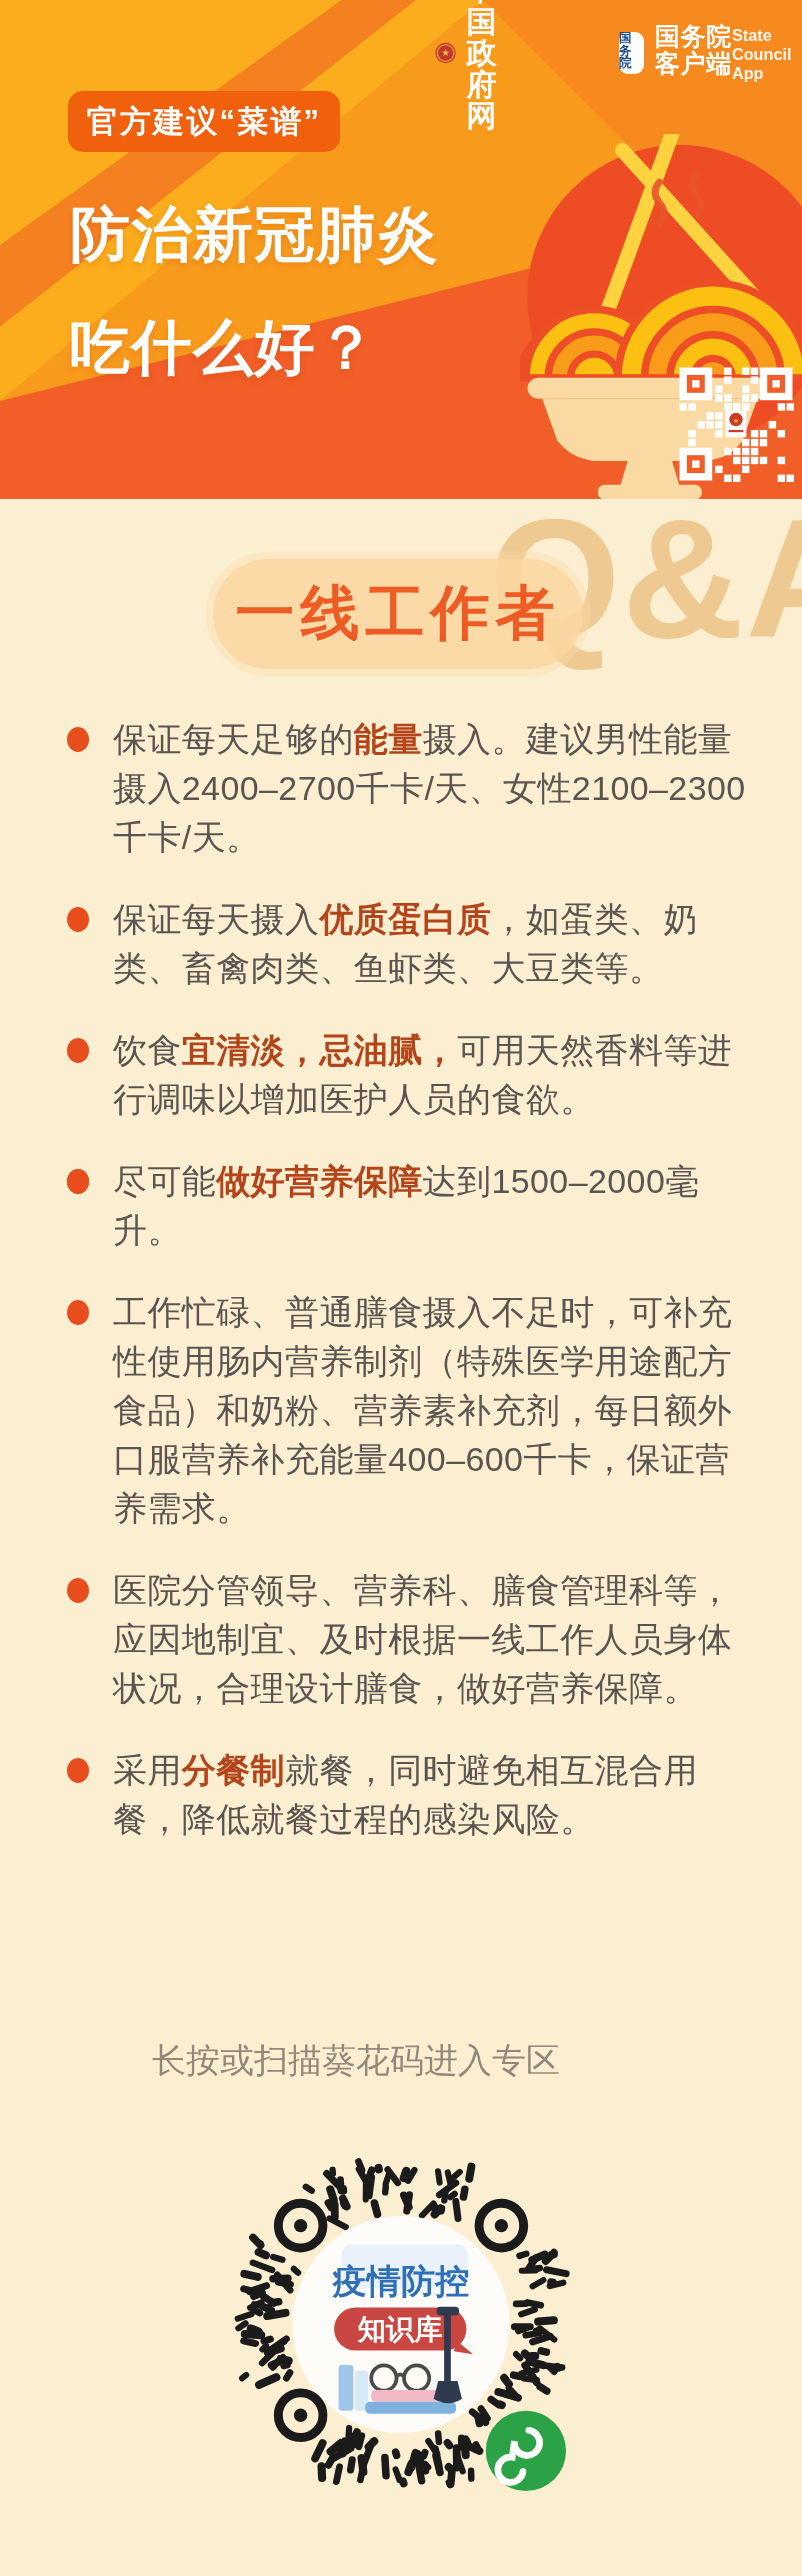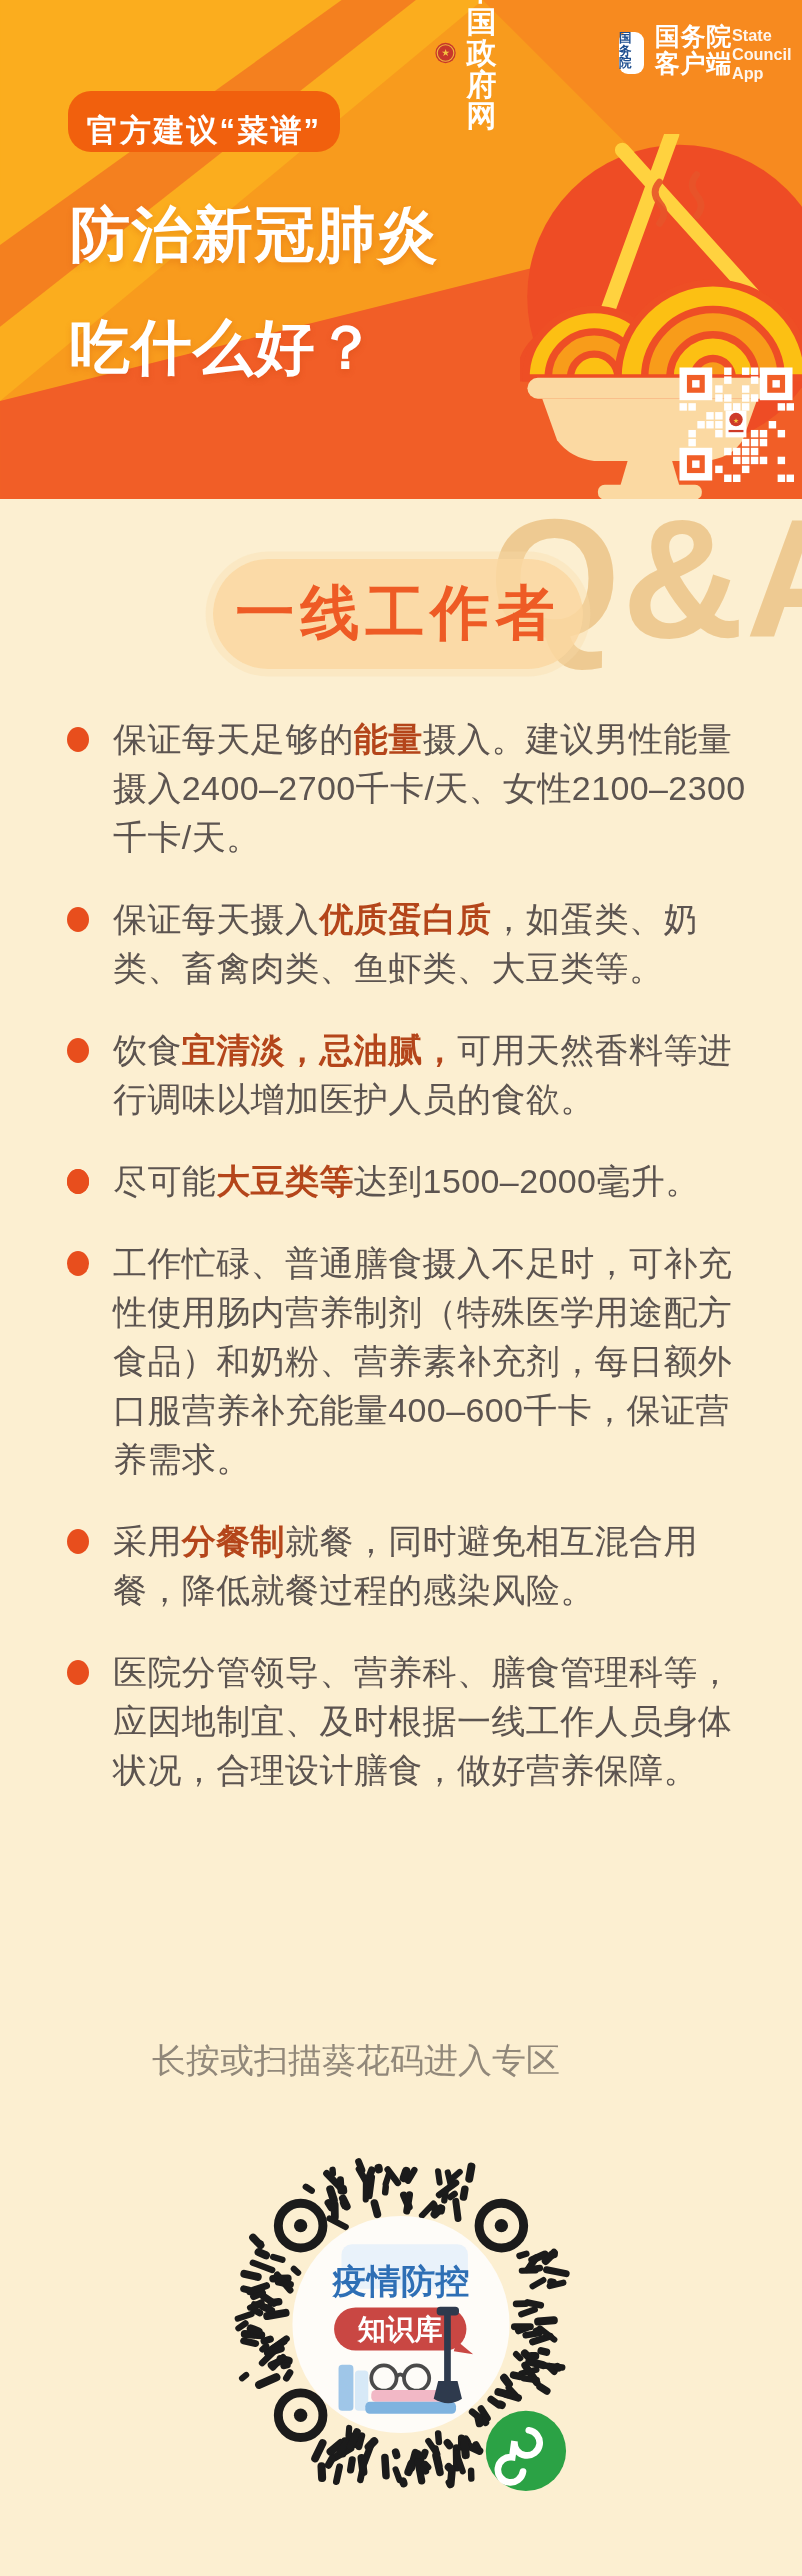--- a/index.html
+++ b/index.html
@@ -12,22 +12,22 @@
   .gov-bar{position:absolute;left:435px;top:25px;height:56px;display:flex;align-items:center;gap:10.4px;color:#fff;}
   .gov-bar .tb{display:flex;justify-content:center;}
   .gov-name{font-size:30px;font-weight:bold;letter-spacing:1.5px;line-height:1.05;}
   .gov-url{font-size:16.3px;font-weight:bold;opacity:.92;margin-top:2.2px;}
   .app-name{font-size:25px;font-weight:bold;letter-spacing:0.7px;line-height:1.05;text-align:right;}
   .app-name-en{font-size:16.3px;font-weight:bold;opacity:.92;margin-top:2.2px;}
   .app-icon{width:42px;height:42px;background:#fff;border-radius:9px;display:flex;flex-direction:column;
             align-items:center;justify-content:flex-start;margin-left:16.3px;}
   .app-icon .t{color:#1d4e8f;font-size:12.6px;font-weight:bold;line-height:1;}
   .app-icon .l{width:25px;height:3px;background:#9fc2e6;border-radius:1.5px;margin-top:3px;}
-  .badge{position:absolute;left:68px;top:91px;width:272px;height:61px;background:#F1600D;border-radius:23px;
-         display:flex;align-items:flex-end;justify-content:center;}
+  .badge{position:absolute;left:68px;top:91px;width:272px;height:61px;background:#F1600D;border-radius:15px;
+         display:flex;align-items:center;justify-content:center;}
   .badge span{color:#fff;font-size:31px;font-weight:bold;letter-spacing:2.2px;}
   .main-title{position:absolute;left:70px;top:178px;color:#fff;font-weight:900;font-size:60px;
               line-height:113px;letter-spacing:1.5px;text-shadow:0 3px 6px rgba(190,60,0,.22);z-index:5;}
   .hdr-qr{position:absolute;left:678px;top:366px;z-index:6;}
 
   
   .qa-watermark{position:absolute;left:489px;top:481px;font-size:169px;font-weight:bold;
                 color:#E2A755;opacity:.5;letter-spacing:1.5px;z-index:1;}
   .banner{position:absolute;left:213px;top:559px;width:370px;height:110px;border-radius:55px;
           background:rgba(250,215,161,.88);display:flex;align-items:center;justify-content:center;z-index:2;
@@ -195,24 +195,24 @@
 
   <div class="banner">
     <span>一线工作者</span>
   </div>
 
   <ul class="bullet-list">
       <li class="bullet-item"><span class="bullet-dot"></span><span>保证每天足够的</span><span class="hl">能量</span><span>摄入。建议男性能量摄入2400–2700千卡/天、女性2100–2300千卡/天。</span></li>
       <li class="bullet-item"><span class="bullet-dot"></span><span>保证每天摄入</span><span class="hl">优质蛋白质</span><span>，如蛋类、奶类、畜禽肉类、鱼虾类、大豆类等。</span></li>
       <li class="bullet-item"><span class="bullet-dot"></span><span>饮食</span><span class="hl">宜清淡，忌油腻，</span><span>可用天然香料等进行调味以增加医护人员的食欲。</span></li>
       <li class="bullet-item"><span class="bullet-dot"></span></li>
-      <li class="bullet-item"><span class="bullet-dot"></span><span>尽可能</span><span class="hl">大豆类等</span><span>达到1500–2000毫升。</span></li>
+      <li class="bullet-item"><span class="bullet-dot"></span><span>尽可能</span><span class="hl">做好营养保障</span><span>达到1500–2000毫升。</span></li>
       <li class="bullet-item"><span class="bullet-dot"></span><span>工作忙碌、普通膳食摄入不足时，可补充性使用肠内营养制剂（特殊医学用途配方食品）和奶粉、营养素补充剂，每日额外口服营养补充能量400–600千卡，保证营养需求。</span></li>
+      <li class="bullet-item"><span class="bullet-dot"></span><span>医院分管领导、营养科、膳食管理科等，应因地制宜、及时根据一线工作人员身体状况，合理设计膳食，做好营养保障。</span></li>
       <li class="bullet-item"><span class="bullet-dot"></span><span>采用</span><span class="hl">分餐制</span><span>就餐，同时避免相互混合用餐，降低就餐过程的感染风险。</span></li>
-      <li class="bullet-item"><span class="bullet-dot"></span><span>医院分管领导、营养科、膳食管理科等，应因地制宜、及时根据一线工作人员身体状况，合理设计膳食，做好营养保障。</span></li>
     </ul>
 
   <div class="footer-text">
     <div>长按或扫描葵花码进入专区</div>
   </div>
 
   <svg class="sunflower" width="342" height="342" viewBox="0 0 460 460">
     <g id="sunflower-dashes" fill="#1b1b1b">
         <rect x="135.6839607865075" y="61.60517780558294" width="10.451403141021729" height="27.17951488494873" rx="5.225701570510864" transform="rotate(359.11860704421997 140.90966235701836 75.1949352480573)"></rect>
         <rect x="166.02315030052335" y="373.3150466315693" width="10.40238630771637" height="21.600719273090363" rx="5.201193153858185" transform="rotate(210.99759697914124 171.22434345438154 384.1154062681145)"></rect>

